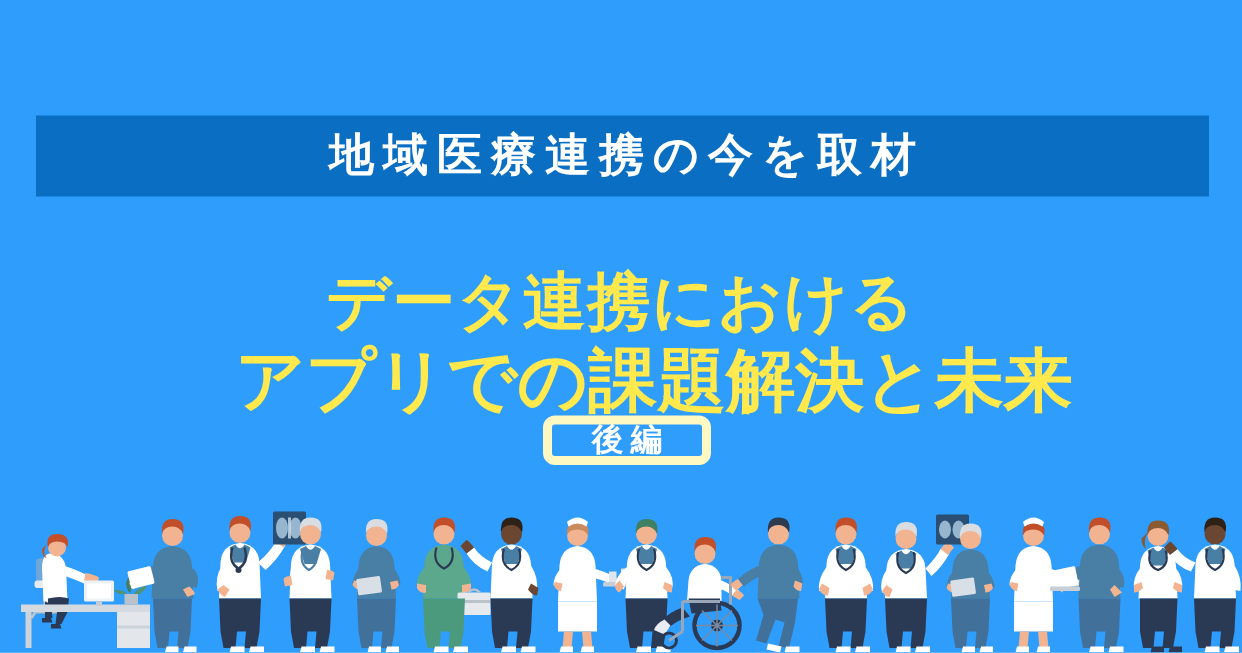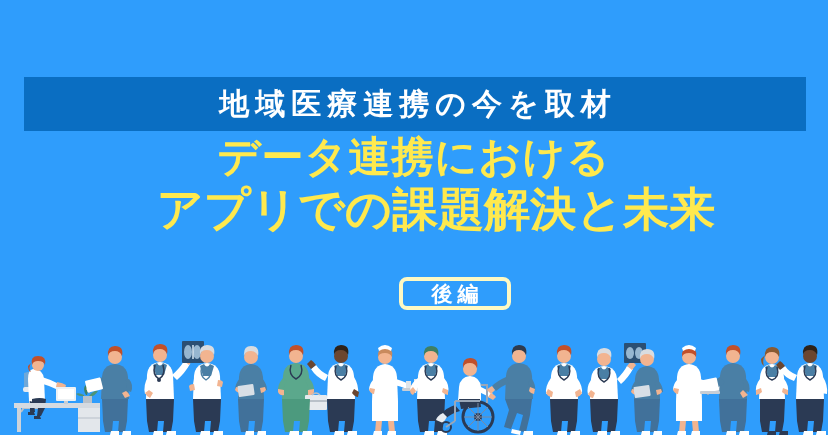--- a/index.html
+++ b/index.html
@@ -40,32 +40,32 @@
     width:828px;
     text-align:center;
     color:#ffe94d;
     font-weight:700;
     line-height:1.12;
   }
   .headline-line{
     display:block;
     white-space:nowrap;
   }
-  #headline-line-1{ font-size:42px; letter-spacing:1px; }
+  #headline-line-1{ font-size:42px; letter-spacing:1px;margin-top:44px; }
   #headline-line-2{ font-size:46px; letter-spacing:0px; margin-top:4px;margin-left:44px; }
 
   
   #part-badge{
     position:absolute;
     left:362px;top:277px;
     width:112px;height:33px;
-    border:4px solid #fef9c3;
+    border:6px solid #fef9c3;
     border-radius:8px;
     box-sizing:border-box;
-    display:flex;align-items:center;justify-content:center;margin-left:37px;
+    display:flex;align-items:center;justify-content:center;
   }
   #part-badge-label{
     color:#ffffff;
     font-size:21px;
     font-weight:700;
     letter-spacing:5px;
     text-indent:5px;
     line-height:1;
   }
 

